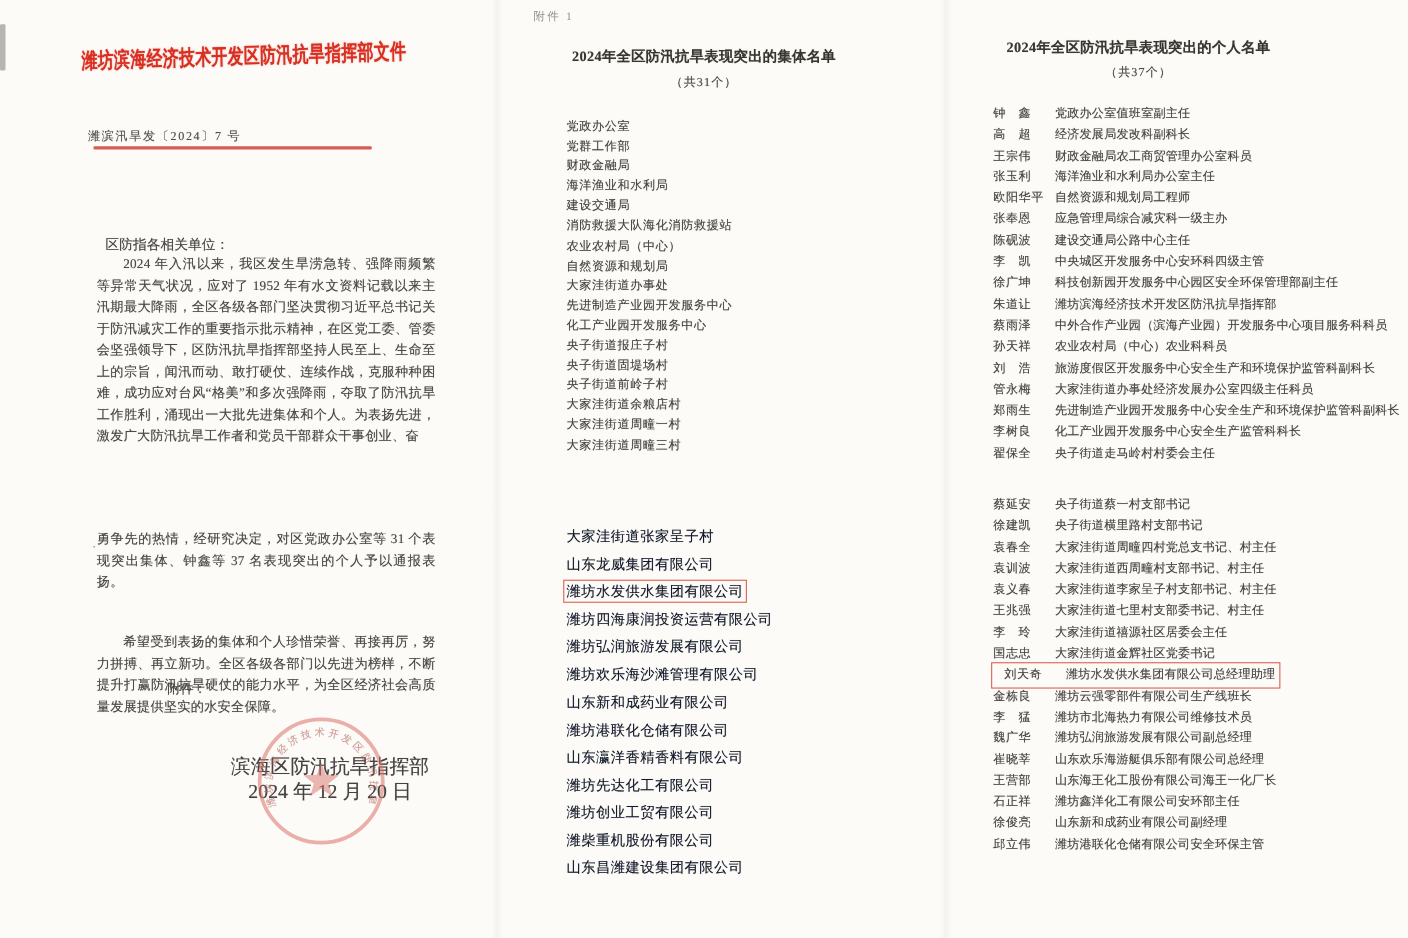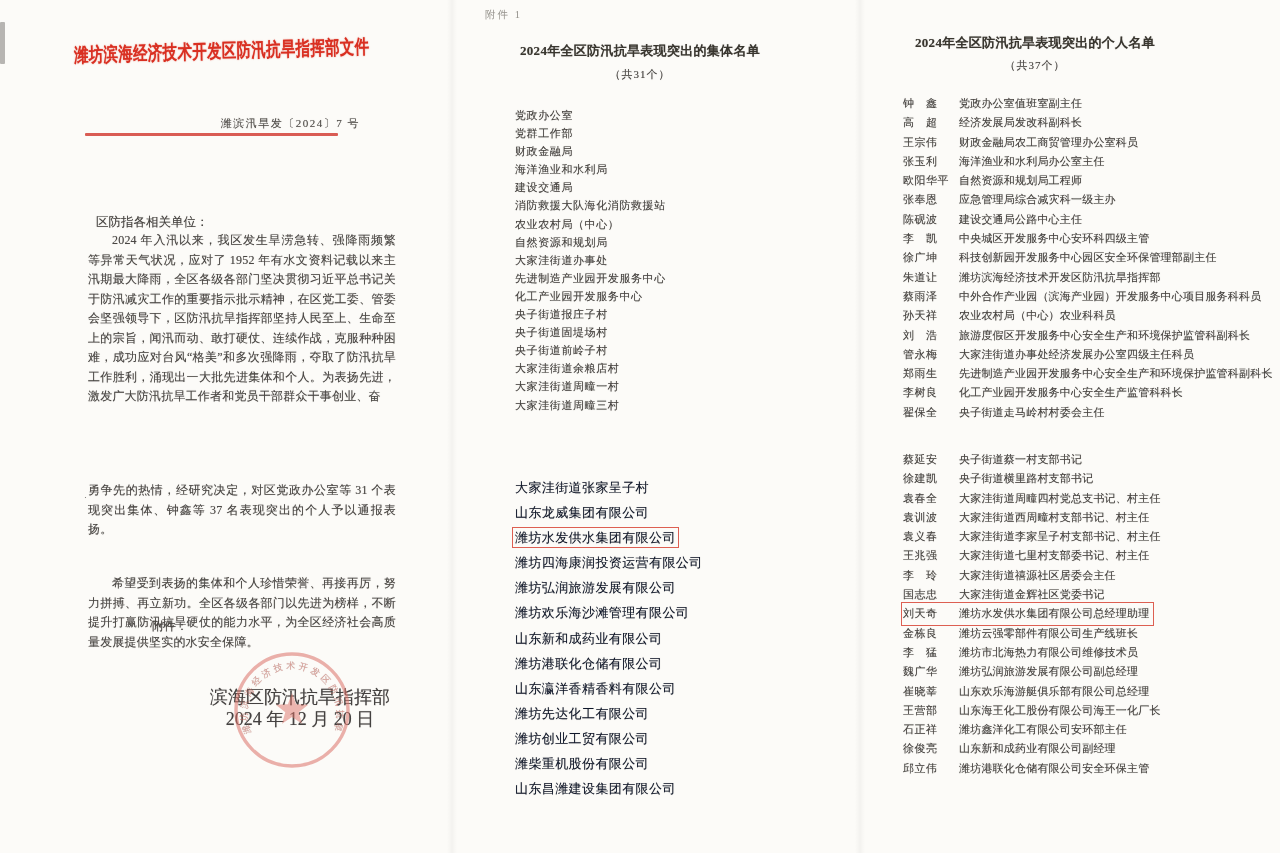--- a/index.html
+++ b/index.html
@@ -20,21 +20,21 @@
   .page3{left:868px;width:412px;}
 
   
   .masthead{
     position:absolute;left:34px;top:42px;white-space:nowrap;
     font-size:17.5px;font-weight:bold;color:#d92f21;
     text-shadow:0 0 1px rgba(217,47,33,.55), 0 0 2px rgba(217,47,33,.25);
     transform:scale(.82,1.1) rotate(-1.3deg);transform-origin:left top;
     letter-spacing:.5px;
   }
-  .docnum{position:absolute;left:40px;top:116px;width:280px;text-align:right;
+  .docnum{position:absolute;left:40px;top:116px;width:280px;text-align:left;
     font-size:11px;letter-spacing:1.5px;color:#53504c;}
   .redline{position:absolute;left:45px;top:133px;width:253px;height:2.5px;
     background:#cf352a;opacity:.8;border-radius:1px;}
   .doctitle{position:absolute;left:40px;top:147px;width:280px;text-align:center;
     font-weight:bold;font-size:13px;line-height:21.5px;color:#3b3834;letter-spacing:-.2px;}
   .salut{position:absolute;left:56px;top:214px;font-size:12.5px;}
   .para{position:absolute;left:48px;width:308px;font-size:12px;line-height:19.5px;
     text-align:justify;letter-spacing:.2px;color:#4a4744;}
   .p1{top:231px;text-indent:2em;}
   .p2{top:481px;}
@@ -63,21 +63,21 @@
   .clist-b{top:475px;font-size:13px;line-height:25.1px;letter-spacing:.4px;color:#0f172a;}
   .citem{white-space:nowrap;}
   .citem.boxed .citext{outline:1.8px solid #dd5f52;outline-offset:2.5px;}
 
   .plist{position:absolute;left:35px;font-size:11px;line-height:19.3px;}
   .plist-a{top:94px;}
   .plist-b{top:450px;}
   .prow{display:flex;white-space:nowrap;}
   .pname{width:56px;flex:0 0 56px;letter-spacing:.5px;}
   .ptitle2{letter-spacing:.2px;}
-  .prow.boxed{outline:1.6px solid #dd5f52;outline-offset:1px;width:max-content;padding-right:3px;}
+  .prow.boxed{outline:1.6px solid #dd5f52;outline-offset:1px;width:max-content;padding-right:3px;padding-left:10px;}
 </style>
 </head>
 <body>
 
 <div class="edge-artifact"></div>
 <div class="seam seam-1"></div>
 <div class="seam seam-2"></div>
 
 <section class="page page1">
   <div class="masthead">潍坊滨海经济技术开发区防汛抗旱指挥部文件</div>

